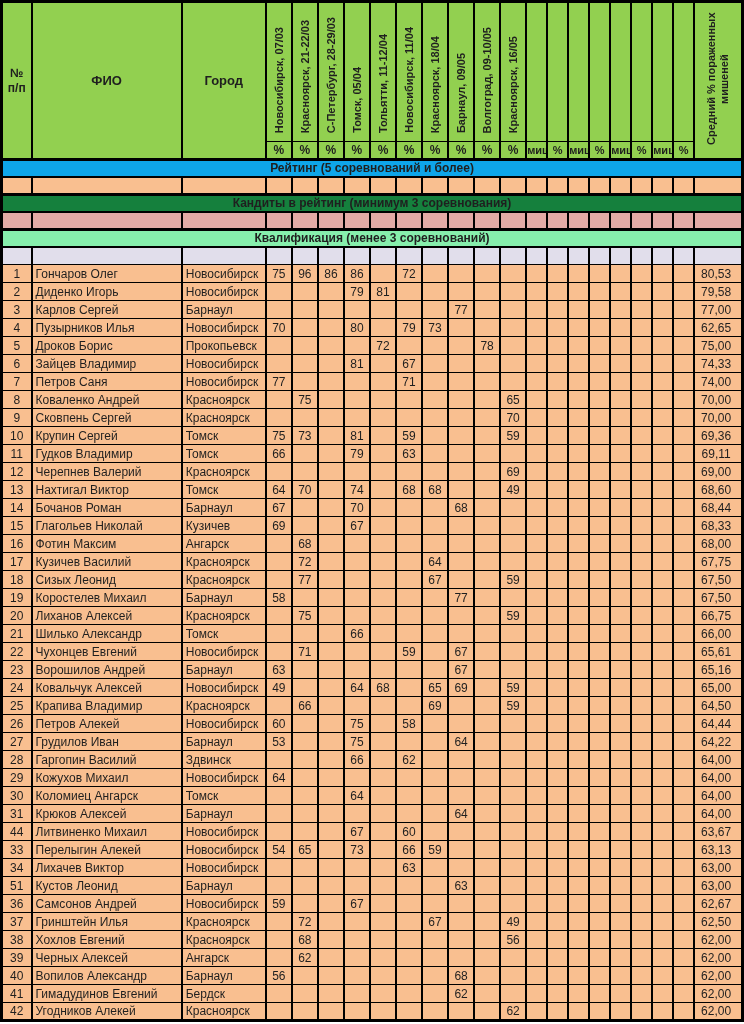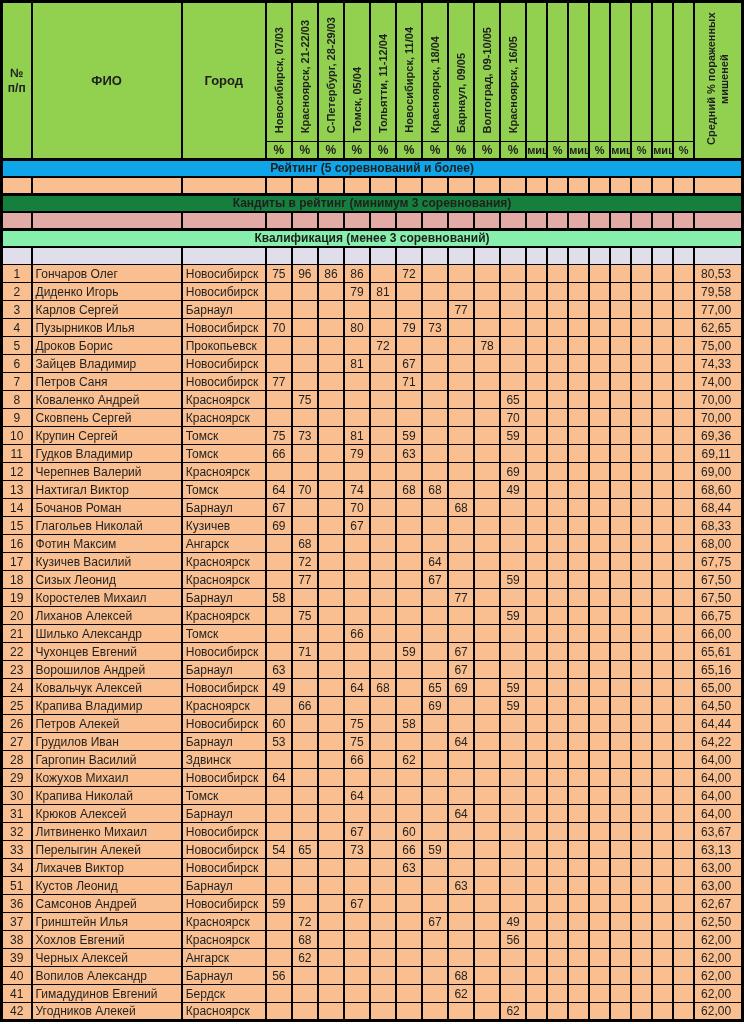--- a/index.html
+++ b/index.html
@@ -883,21 +883,21 @@
         <td class="sc"></td>
         <td class="sc"></td>
         <td class="sc"></td>
         <td class="sc"></td>
         <td class="sc"></td>
         <td class="sc"></td>
         <td class="avgv">64,00</td>
       </tr>
       <tr class="datarow">
         <td class="num">30</td>
-        <td class="nm">Крапива Николай</td>
+        <td class="nm">Коломиец Ангарск</td>
         <td class="ct">Томск</td>
         <td class="sc"></td>
         <td class="sc"></td>
         <td class="sc"></td>
         <td class="sc">64</td>
         <td class="sc"></td>
         <td class="sc"></td>
         <td class="sc"></td>
         <td class="sc"></td>
         <td class="sc"></td>
@@ -930,21 +930,21 @@
         <td class="sc"></td>
         <td class="sc"></td>
         <td class="sc"></td>
         <td class="sc"></td>
         <td class="sc"></td>
         <td class="sc"></td>
         <td class="sc"></td>
         <td class="avgv">64,00</td>
       </tr>
       <tr class="datarow">
-        <td class="num">32</td>
+        <td class="num">44</td>
         <td class="nm">Литвиненко Михаил</td>
         <td class="ct">Новосибирск</td>
         <td class="sc"></td>
         <td class="sc"></td>
         <td class="sc"></td>
         <td class="sc">67</td>
         <td class="sc"></td>
         <td class="sc">60</td>
         <td class="sc"></td>
         <td class="sc"></td>

